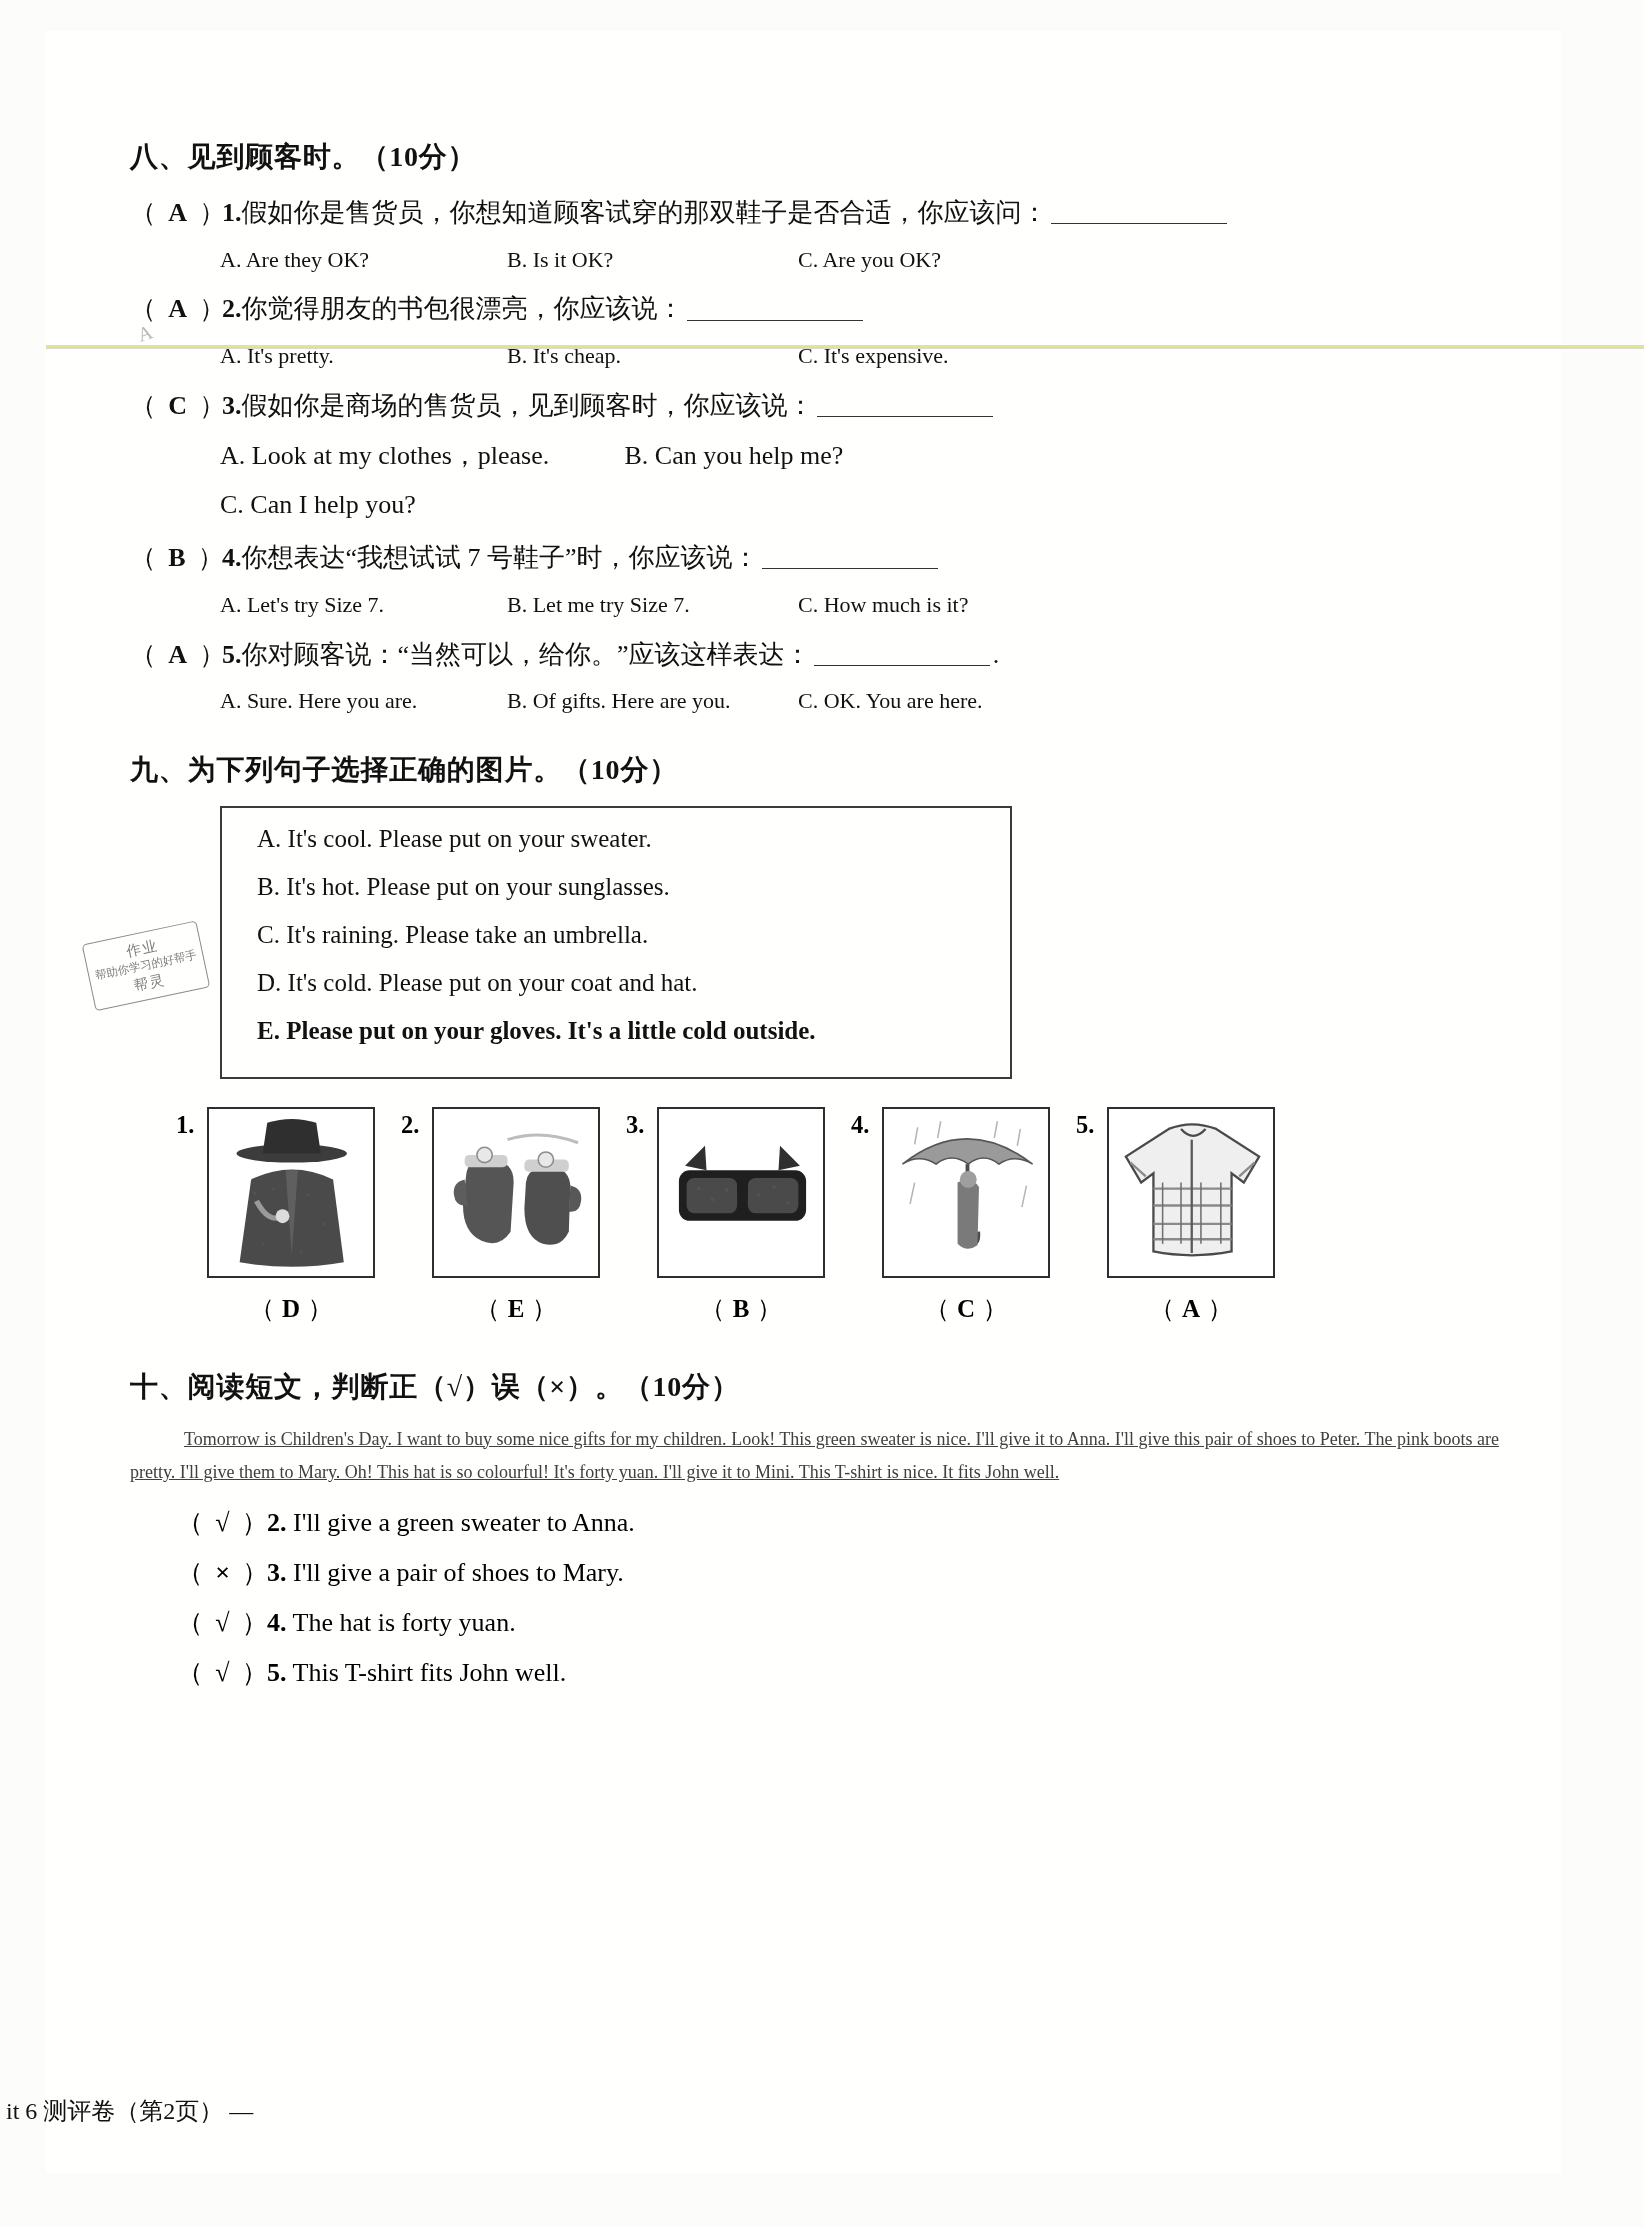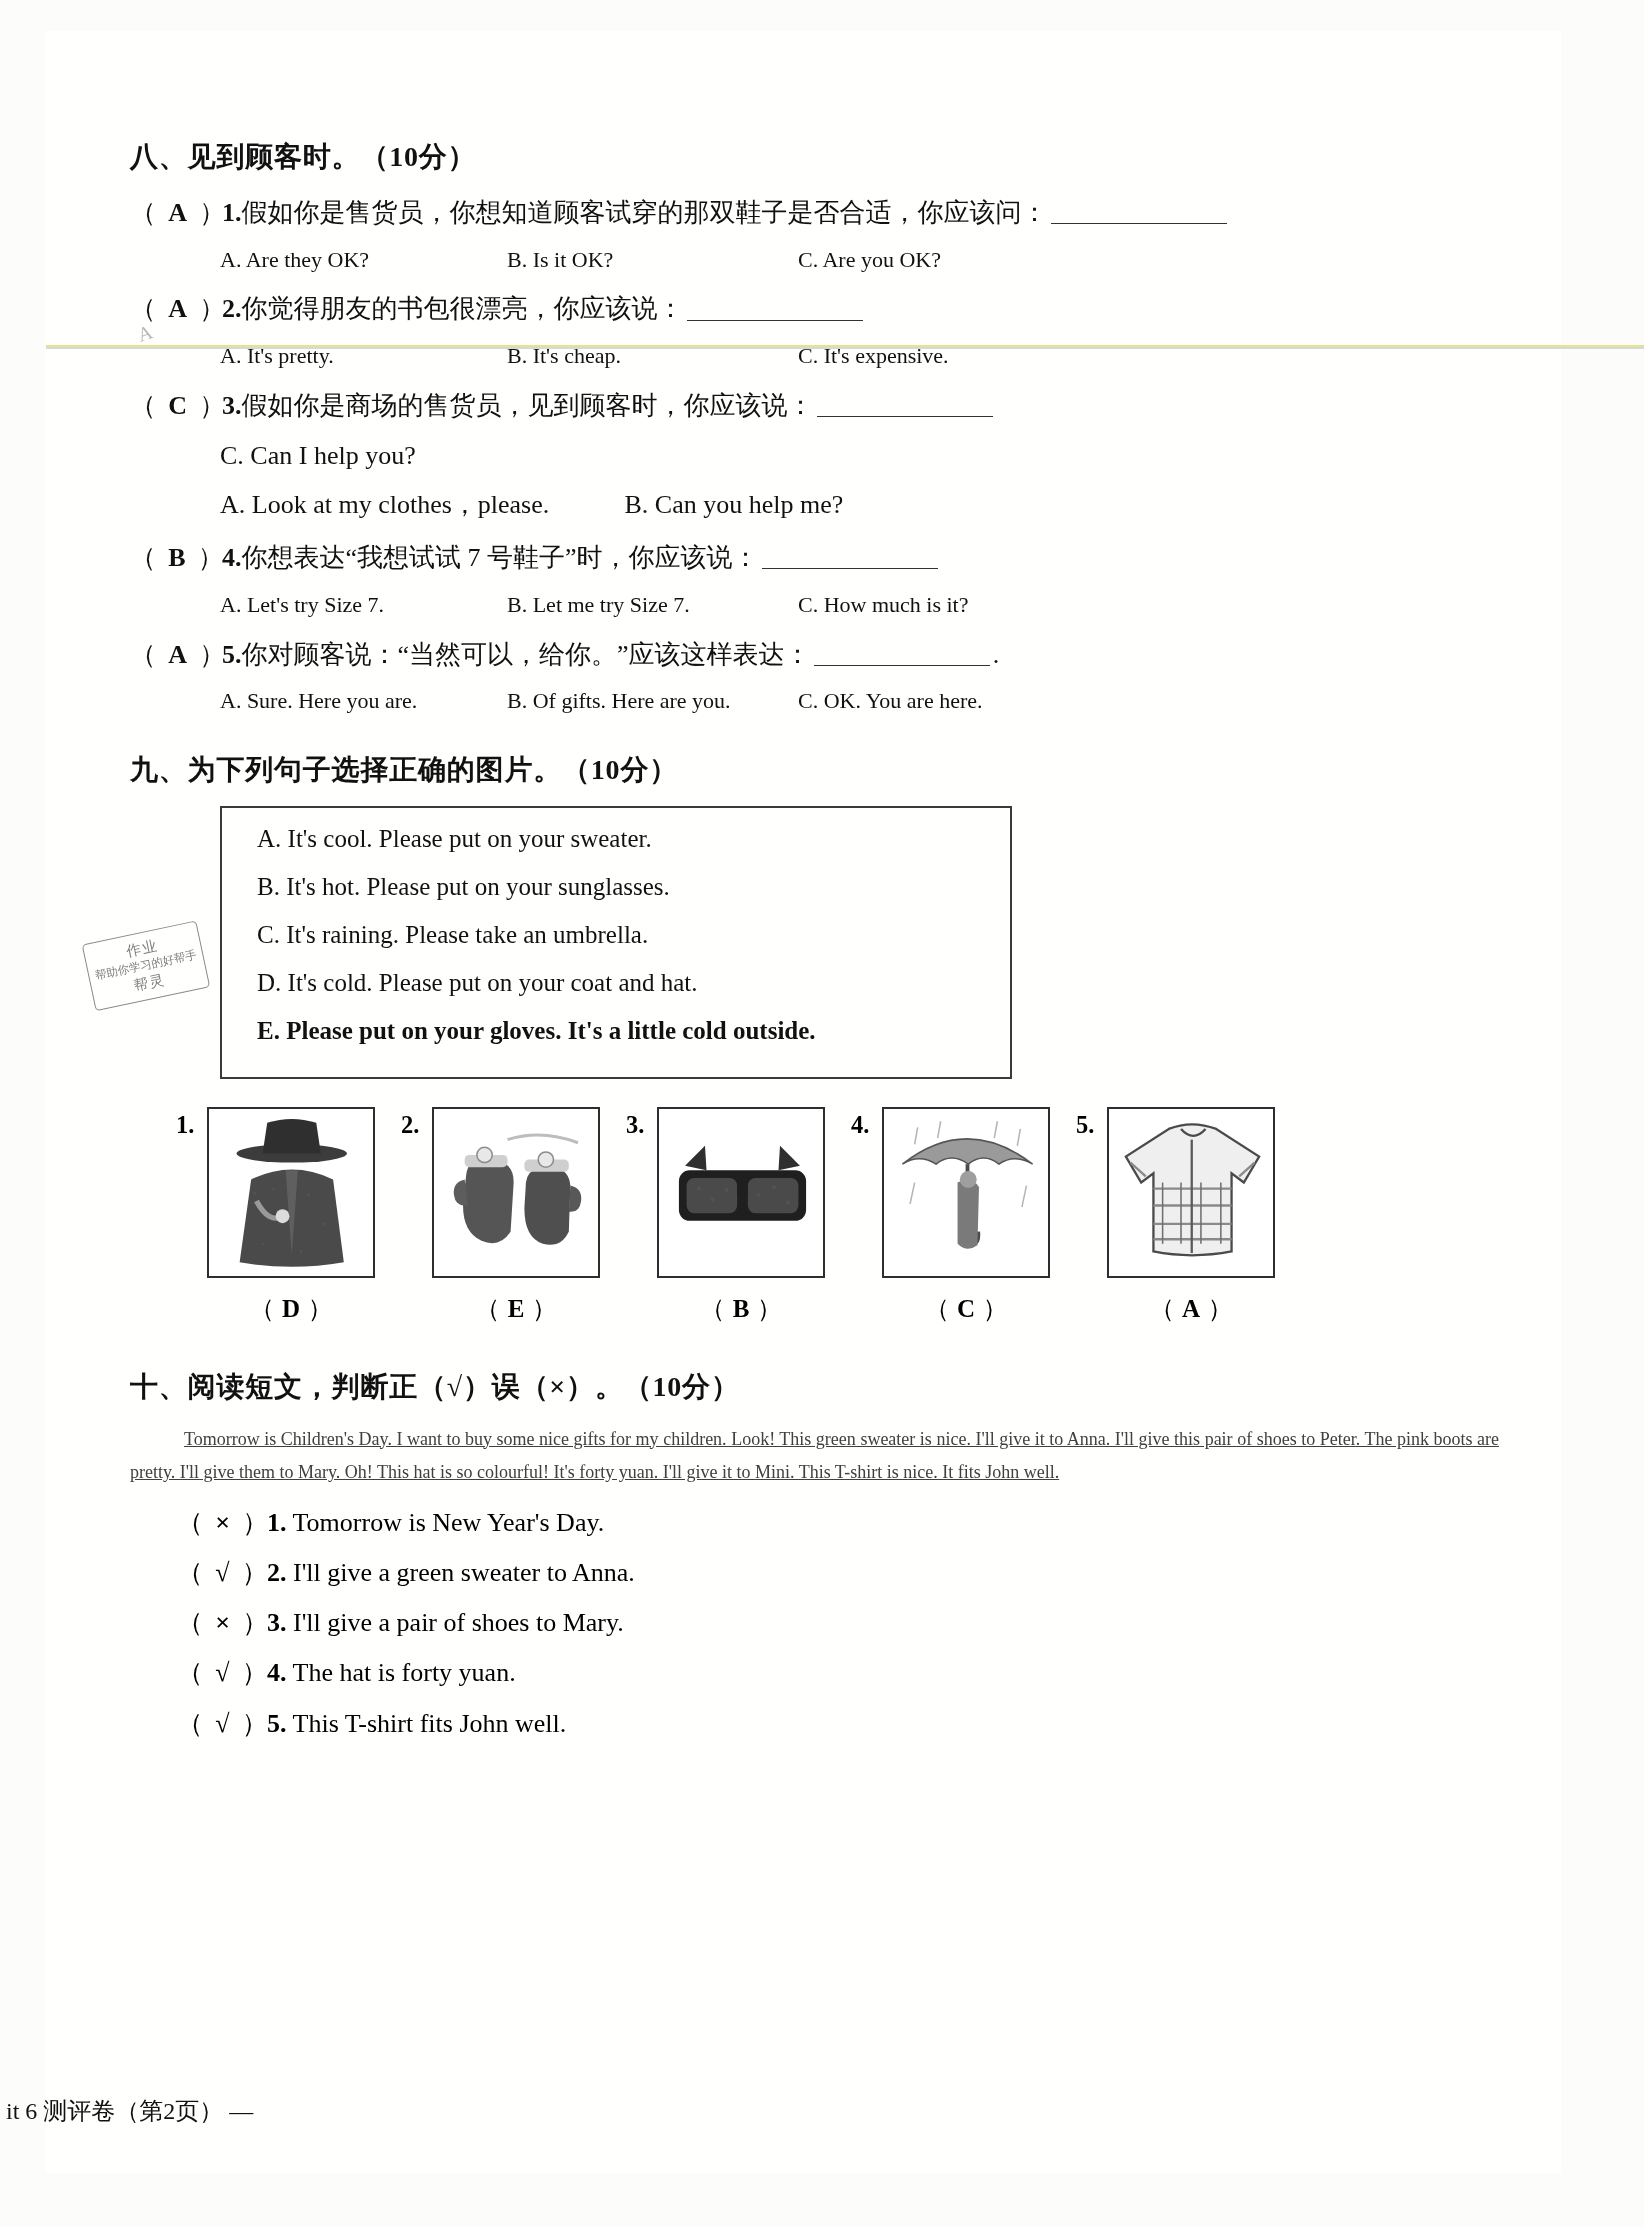--- a/index.html
+++ b/index.html
@@ -157,25 +157,25 @@
           <span class="o3">C. It's expensive.</span>
         </div>
       </div>
 
       <div class="q">
         <div class="q-line">
           <span class="paren">（<b>C</b>）</span>
           <span class="stem"><span class="qnum">3.</span><span>假如你是商场的售货员，见到顾客时，你应该说：</span><span class="blank"></span></span>
         </div>
         <div class="opts-wrap">
-          <div class="opt-row">C. Can I help you?</div>
           <div class="opt-row">
             <span style="display:inline-block;width:398px;">A. Look at my clothes，please.</span>
             <span>B. Can you help me?</span>
           </div>
+          <div class="opt-row">C. Can I help you?</div>
         </div>
       </div>
 
       <div class="q">
         <div class="q-line">
           <span class="paren">（<b>B</b>）</span>
           <span class="stem"><span class="qnum">4.</span><span>你想表达“我想试试 7 号鞋子”时，你应该说：</span><span class="blank"></span></span>
         </div>
         <div class="opts">
           <span class="o1">A. Let's try Size 7.</span>
@@ -335,23 +335,20 @@
           <div class="pic-ans">（<b>A</b>）</div>
         </div>
 
       </div>
 
       <div class="sec-title" style="margin-top:43px;">十、阅读短文，判断正（√）误（×）。（10分）</div>
 
       <div class="passage"><span class="ind"></span><span>Tomorrow is Children's Day.  I want to buy some nice gifts for my children.  Look! This green sweater is nice. I'll give it to Anna. I'll give this pair of shoes to Peter. The pink boots are pretty. I'll give them to Mary. Oh! This hat is so colourful!  It's forty yuan. I'll give it to Mini. This T-shirt is nice. It fits John well.</span></div>
 
       <div class="tf">
-        <span class="mark">（<b>×</b>）</span><span class="tfnum">1.</span> <span>Tomorrow is New Year's Day.</span>
-      </div>
-      <div class="tf">
         <span class="mark">（<b>√</b>）</span><span class="tfnum">2.</span> <span>I'll give a green sweater to Anna.</span>
       </div>
       <div class="tf">
         <span class="mark">（<b>×</b>）</span><span class="tfnum">3.</span> <span>I'll give a pair of shoes to Mary.</span>
       </div>
       <div class="tf">
         <span class="mark">（<b>√</b>）</span><span class="tfnum">4.</span> <span>The hat is forty yuan.</span>
       </div>
       <div class="tf">
         <span class="mark">（<b>√</b>）</span><span class="tfnum">5.</span> <span>This T-shirt fits John well.</span>

